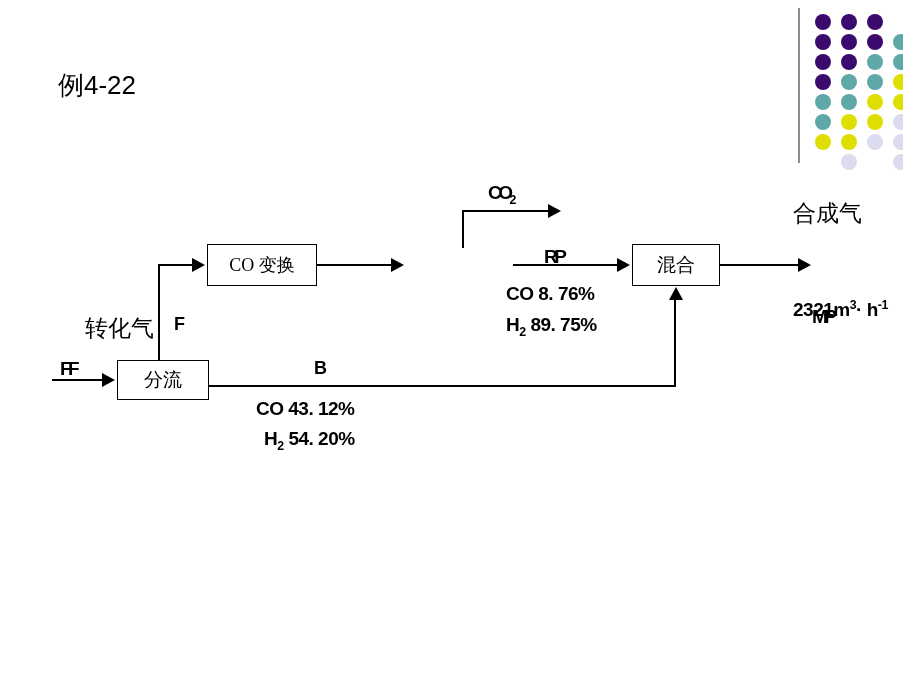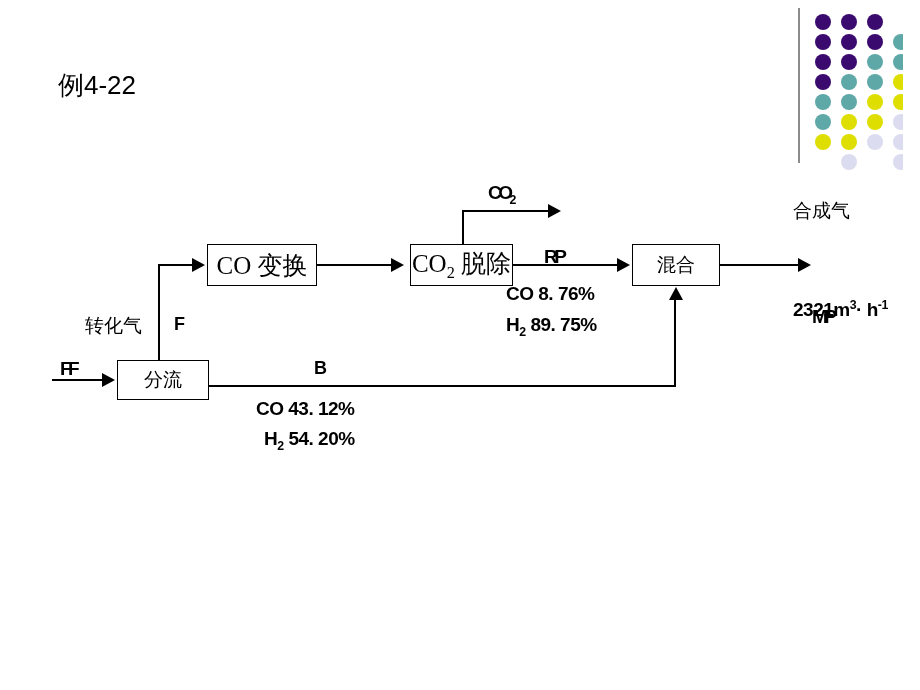--- a/index.html
+++ b/index.html
@@ -58,21 +58,21 @@
     border: 1px solid #000000;
     background: #ffffff;
     box-sizing: border-box;
     display: flex;
     align-items: center;
     justify-content: center;
     color: #000000;
   }
   .box-serif {
     font-family: "Liberation Serif", serif;
-    font-size: 25px;
+    font-size: 18px;
   }
   .box-sans {
     font-family: "Liberation Sans", sans-serif;
     font-size: 19px;
   }
   .hline {
     position: absolute;
     height: 2px;
     background: #000000;
   }
@@ -96,21 +96,21 @@
     border-bottom: 13px solid #000000;
   }
 
   
   .lbl {
     position: absolute;
     color: #000000;
     white-space: nowrap;
     font-family: "Liberation Sans", sans-serif;
   }
-  .lbl-cjk { font-size: 19px; }
+  .lbl-cjk { font-size: 23px; }
   .lbl-bold { font-weight: bold; font-size: 18px; }
   .lbl-comp { font-size: 19px; font-weight: bold; letter-spacing: -0.5px; }
   .tight { letter-spacing: -3.5px; }
   .sub {
     font-size: 0.65em;
     vertical-align: sub;
   }
   .sup {
     font-size: 0.65em;
     vertical-align: super;
@@ -162,25 +162,20 @@
 
   <div class="lbl lbl-comp tight" style="left:488px; top:182px;">CO<span class="sub">2</span></div>
   <div class="vline" style="left:462px; top:210px; height:38px;"></div>
   <div class="hline" style="left:462px; top:210px; width:88px;"></div>
   <div class="arrow-r" style="left:548px; top:204px;"></div>
 
   <div class="box box-serif" style="left:207px; top:244px; width:110px; height:42px;">
     <span>CO 变换</span>
   </div>
 
-  <div class="box box-serif" style="left:410px; top:244px; width:103px; height:42px;">
-    <span>
-      <span>CO<span class="sub">2</span> 脱除</span>
-    </span>
-  </div>
 
   <div class="box box-sans" style="left:117px; top:360px; width:92px; height:40px;">
     <span>分流</span>
   </div>
 
   <div class="box box-sans" style="left:632px; top:244px; width:88px; height:42px;">
     <span>混合</span>
   </div>
 
   <div class="lbl lbl-comp tight" style="left:60px; top:358px;">FF</div>

